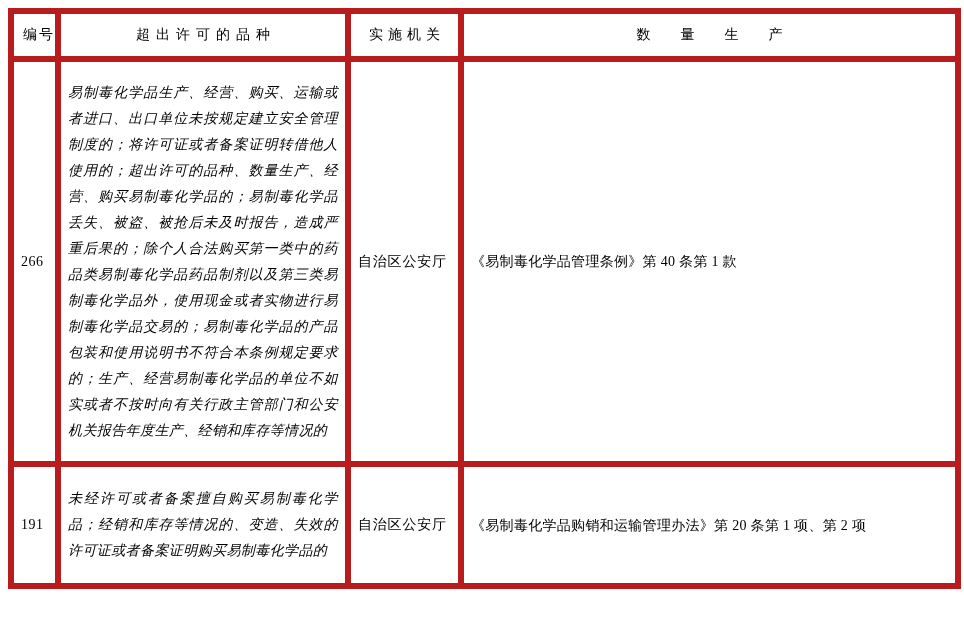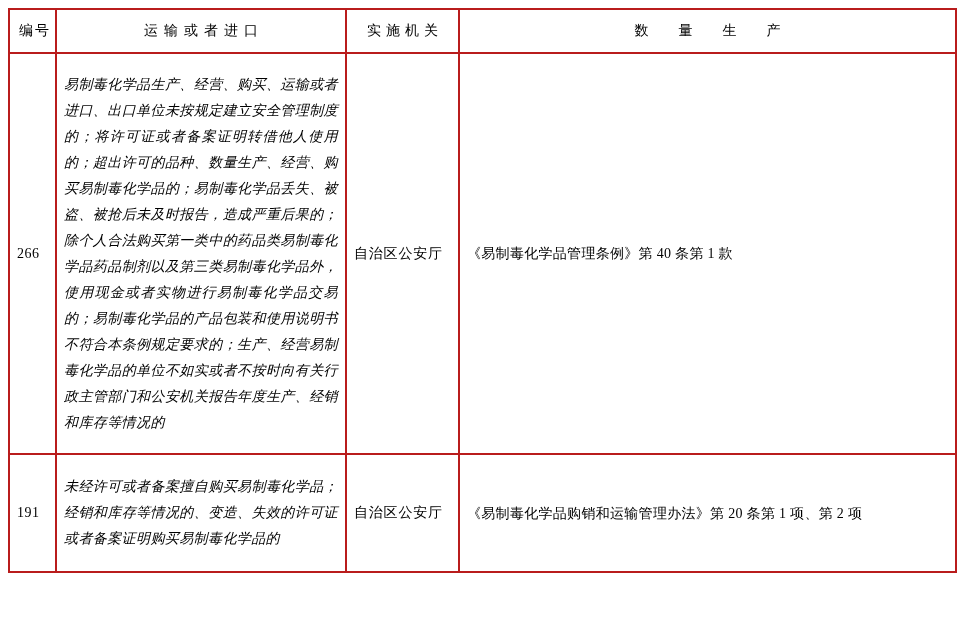--- a/index.html
+++ b/index.html
@@ -27,21 +27,21 @@
     table-layout: fixed;
     border: 2px solid #3f3f3f;
   }
   table.permits col.c-id     { width: 47px;  }
   table.permits col.c-name   { width: 290px; }
   table.permits col.c-agency { width: 113px; }
   table.permits col.c-legal  { width: 497px; }
 
   table.permits th,
   table.permits td {
-    border: 2px solid #b91c1c;
+    border: 6px solid #b91c1c;
     font-size: 14px;
     font-weight: normal;
     vertical-align: middle;
     padding: 7px;
     overflow: hidden;
   }
   tr.header-row th {
     height: 28px;
     text-align: center;
     white-space: nowrap;
@@ -85,21 +85,21 @@
   <table class="permits">
     <colgroup>
       <col class="c-id">
       <col class="c-name">
       <col class="c-agency">
       <col class="c-legal">
     </colgroup>
     <thead>
       <tr class="header-row">
         <th class="h-id">编号</th>
-        <th class="h-name">运输或者进口</th>
+        <th class="h-name">超出许可的品种</th>
         <th class="h-agency">实施机关</th>
         <th class="h-legal">数量生产</th>
       </tr>
     </thead>
     <tbody>
       <tr class="row-266">
         <td class="cell-id">266</td>
         <td class="cell-name">易制毒化学品生产、经营、购买、运输或者进口、出口单位未按规定建立安全管理制度的；将许可证或者备案证明转借他人使用的；超出许可的品种、数量生产、经营、购买易制毒化学品的；易制毒化学品丢失、被盗、被抢后未及时报告，造成严重后果的；除个人合法购买第一类中的药品类易制毒化学品药品制剂以及第三类易制毒化学品外，使用现金或者实物进行易制毒化学品交易的；易制毒化学品的产品包装和使用说明书不符合本条例规定要求的；生产、经营易制毒化学品的单位不如实或者不按时向有关行政主管部门和公安机关报告年度生产、经销和库存等情况的</td>
         <td class="cell-agency">自治区公安厅</td>
         <td class="cell-legal">《易制毒化学品管理条例》第 40 条第 1 款</td>

